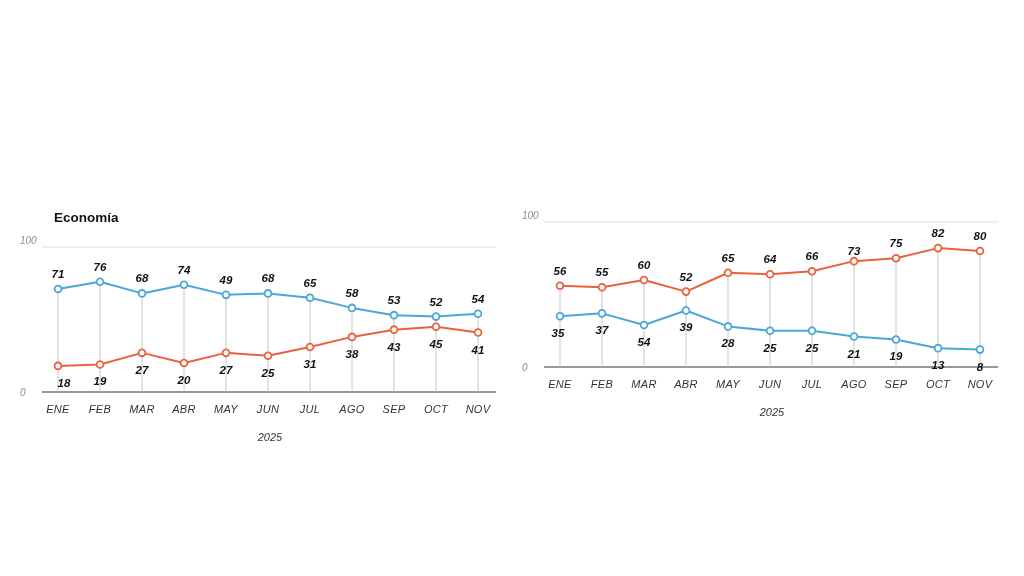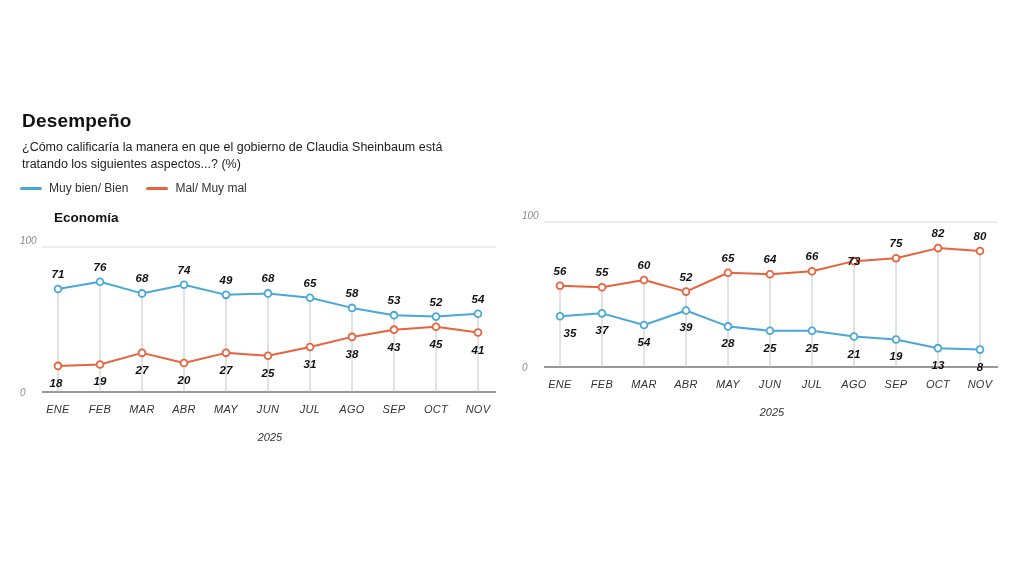--- a/index.html
+++ b/index.html
@@ -123,35 +123,21 @@
     white-space: nowrap;
   }
   .dlabel.blue { color: #111111; }
   .dlabel.red { color: #111111; }
 </style>
 </head>
 <body>
 
 <div id="page">
 
-  <div class="header">
-    <h1 class="title">Desempeño</h1>
-    <p class="subtitle">¿Cómo calificaría la manera en que el gobierno de Claudia Sheinbaum está tratando los siguientes aspectos...?  (%)</p>
-  </div>
-
-  <div class="legend">
-    <div class="legend-item">
-      <span class="legend-swatch" style="background:#4aa8d8"></span>
-      <span>Muy bien/ Bien</span>
-    </div>
-    <div class="legend-item">
-      <span class="legend-swatch" style="background:#e8623c"></span>
-      <span>Mal/ Muy mal</span>
-    </div>
-  </div>
+
 
   <div class="panel left">
     <h2 class="panel-title">Economía</h2>
     <div class="plot-wrap" id="plot0">
         <svg class="plot" width="480" height="195">
           <line x1="22" x2="476" y1="12" y2="12" stroke="#dddddd" stroke-width="1"></line>
           <line x1="22" x2="476" y1="157" y2="157" stroke="#333333" stroke-width="1.2"></line>
           <line x1="38" x2="38" y1="157" y2="54.05000000000001" stroke="#b8b8b8" stroke-width="0.8"></line>
           <line x1="80" x2="80" y1="157" y2="46.8" stroke="#b8b8b8" stroke-width="0.8"></line>
           <line x1="122" x2="122" y1="157" y2="58.39999999999999" stroke="#b8b8b8" stroke-width="0.8"></line>
@@ -208,21 +194,21 @@
         <div class="dlabel blue" style="left: 80px; top: 31.8px;">76</div>
         <div class="dlabel blue" style="left: 122px; top: 43.4px;">68</div>
         <div class="dlabel blue" style="left: 164px; top: 34.7px;">74</div>
         <div class="dlabel blue" style="left: 206px; top: 44.85px;">49</div>
         <div class="dlabel blue" style="left: 248px; top: 43.4px;">68</div>
         <div class="dlabel blue" style="left: 290px; top: 47.75px;">65</div>
         <div class="dlabel blue" style="left: 332px; top: 57.9px;">58</div>
         <div class="dlabel blue" style="left: 374px; top: 65.15px;">53</div>
         <div class="dlabel blue" style="left: 416px; top: 66.6px;">52</div>
         <div class="dlabel blue" style="left: 458px; top: 63.7px;">54</div>
-        <div class="dlabel red" style="left: 36px; top: 147.9px;">18</div>
+        <div class="dlabel red" style="left: 44px; top: 147.9px;">18</div>
         <div class="dlabel red" style="left: 80px; top: 146.45px;">19</div>
         <div class="dlabel red" style="left: 122px; top: 134.85px;">27</div>
         <div class="dlabel red" style="left: 164px; top: 145px;">20</div>
         <div class="dlabel red" style="left: 206px; top: 134.85px;">27</div>
         <div class="dlabel red" style="left: 248px; top: 137.75px;">25</div>
         <div class="dlabel red" style="left: 290px; top: 129.05px;">31</div>
         <div class="dlabel red" style="left: 332px; top: 118.9px; text-align: right;">38</div>
         <div class="dlabel red" style="left: 374px; top: 111.65px;">43</div>
         <div class="dlabel red" style="left: 416px; top: 108.75px;">45</div>
         <div class="dlabel red" style="left: 458px; top: 114.55px;">41</div>
@@ -279,38 +265,38 @@
           <div class="xlabel" style="left: 164px;">ABR</div>
           <div class="xlabel" style="left: 206px;">MAY</div>
           <div class="xlabel" style="left: 248px;">JUN</div>
           <div class="xlabel" style="left: 290px;">JUL</div>
           <div class="xlabel" style="left: 332px;">AGO</div>
           <div class="xlabel" style="left: 374px;">SEP</div>
           <div class="xlabel" style="left: 416px;">OCT</div>
           <div class="xlabel" style="left: 458px;">NOV</div>
         </div>
       <div class="year"><span>2025</span></div>
-    <div class="dlabel blue" style="left: 48px; top: 123.25px;">35</div>
+    <div class="dlabel blue" style="left: 36px; top: 123.25px;">35</div>
         <div class="dlabel blue" style="left: 80px; top: 120.35px;">37</div>
         <div class="dlabel blue" style="left: 122px; top: 131.95px;">54</div>
         <div class="dlabel blue" style="left: 164px; top: 117.45px;">39</div>
         <div class="dlabel blue" style="left: 206px; top: 133.4px;">28</div>
         <div class="dlabel blue" style="left: 248px; top: 137.75px;">25</div>
         <div class="dlabel blue" style="left: 290px; top: 137.75px;">25</div>
         <div class="dlabel blue" style="left: 332px; top: 143.55px;">21</div>
         <div class="dlabel blue" style="left: 374px; top: 146.45px;">19</div>
         <div class="dlabel blue" style="left: 416px; top: 155.15px;">13</div>
         <div class="dlabel blue" style="left: 458px; top: 156.6px;">8</div>
         <div class="dlabel red" style="left: 38px; top: 60.8px;">56</div>
         <div class="dlabel red" style="left: 80px; top: 62.25px;">55</div>
         <div class="dlabel red" style="left: 122px; top: 55px;">60</div>
         <div class="dlabel red" style="left: 164px; top: 66.6px;">52</div>
         <div class="dlabel red" style="left: 206px; top: 47.75px;">65</div>
         <div class="dlabel red" style="left: 248px; top: 49.2px;">64</div>
         <div class="dlabel red" style="left: 290px; top: 46.3px;">66</div>
-        <div class="dlabel red" style="left: 332px; top: 51px; text-align: center;">73</div>
+        <div class="dlabel red" style="left: 332px; top: 41px; text-align: center;">73</div>
         <div class="dlabel red" style="left: 374px; top: 33.25px;">75</div>
         <div class="dlabel red" style="left: 416px; top: 23.1px;">82</div>
         <div class="dlabel red" style="left: 458px; top: 26px;">80</div>
       </div>
   </div>
 
 </div>
 
 </body></html>

